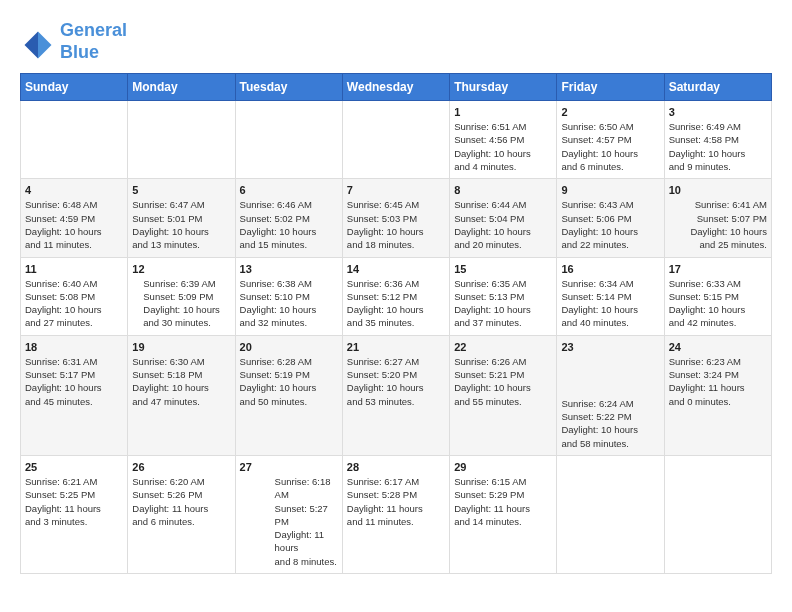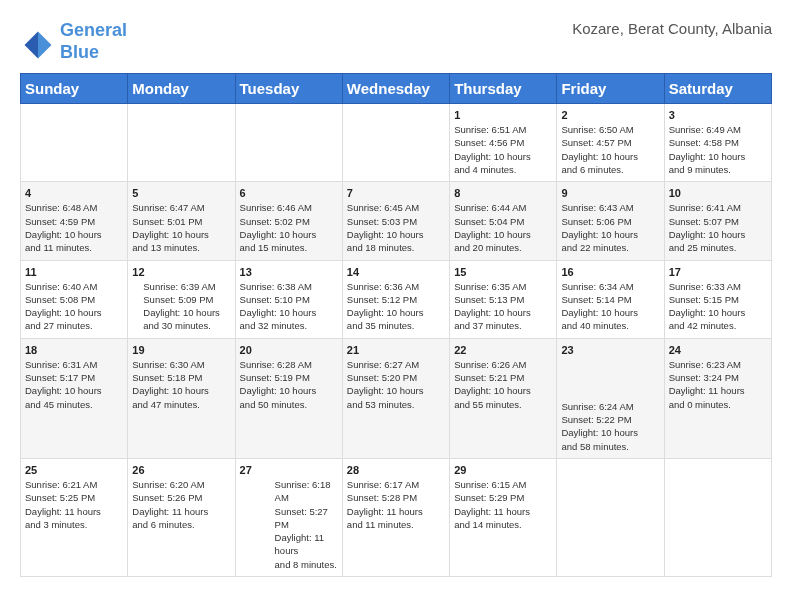--- a/index.html
+++ b/index.html
@@ -47,21 +47,21 @@
     table {
       width: 100%;
       border-collapse: collapse;
       table-layout: fixed;
     }
     thead tr {
       background: #3a7bd5;
     }
     thead th {
       color: #fff;
-      font-size: 15px;
+      font-size: 12px;
       font-weight: bold;
       padding: 6px 4px;
       text-align: left;
       border: 1px solid #2a5cb0;
     }
     tbody tr {
       border-bottom: 1px solid #ddd;
     }
     tbody td {
       vertical-align: top;
@@ -97,21 +97,20 @@
     <svg class="logo-icon" viewBox="0 0 40 40">
       <polygon points="20,5 35,20 20,35" fill="#4a90d9"></polygon>
       <polygon points="20,5 5,20 20,35" fill="#2a5cb0"></polygon>
     </svg>
     <div class="logo-text">
       <div><span>General</span></div>
       <div><span style="color:#4a90d9">Blue</span></div>
     </div>
   </div>
   <div class="title-block">
-    <div class="subtitle">Kozare, Berat County, Albania</div>
   </div>
 </div>
 
 <table>
   <thead>
     <tr>
     <th>Sunday</th>
         <th>Monday</th>
         <th>Tuesday</th>
         <th>Wednesday</th>
@@ -186,21 +185,21 @@
         </td>
         <td>
           <div class="day-num">9</div>
           <div class="day-info" style="white-space: pre-line;">Sunrise: 6:43 AM
 Sunset: 5:06 PM
 Daylight: 10 hours
 and 22 minutes.</div>
         </td>
         <td>
           <div class="day-num">10</div>
-          <div class="day-info" style="white-space: pre-line;">Sunrise: 6:41 AM
+          <div class="day-info" style="white-space: pre-line; text-align: right;">Sunrise: 6:41 AM
 Sunset: 5:07 PM
 Daylight: 10 hours
 and 25 minutes.</div>
         </td>
       </tr>
       <tr>
         <td>
           <div class="day-num">11</div>
           <div class="day-info" style="white-space: pre-line;">Sunrise: 6:40 AM
 Sunset: 5:08 PM

